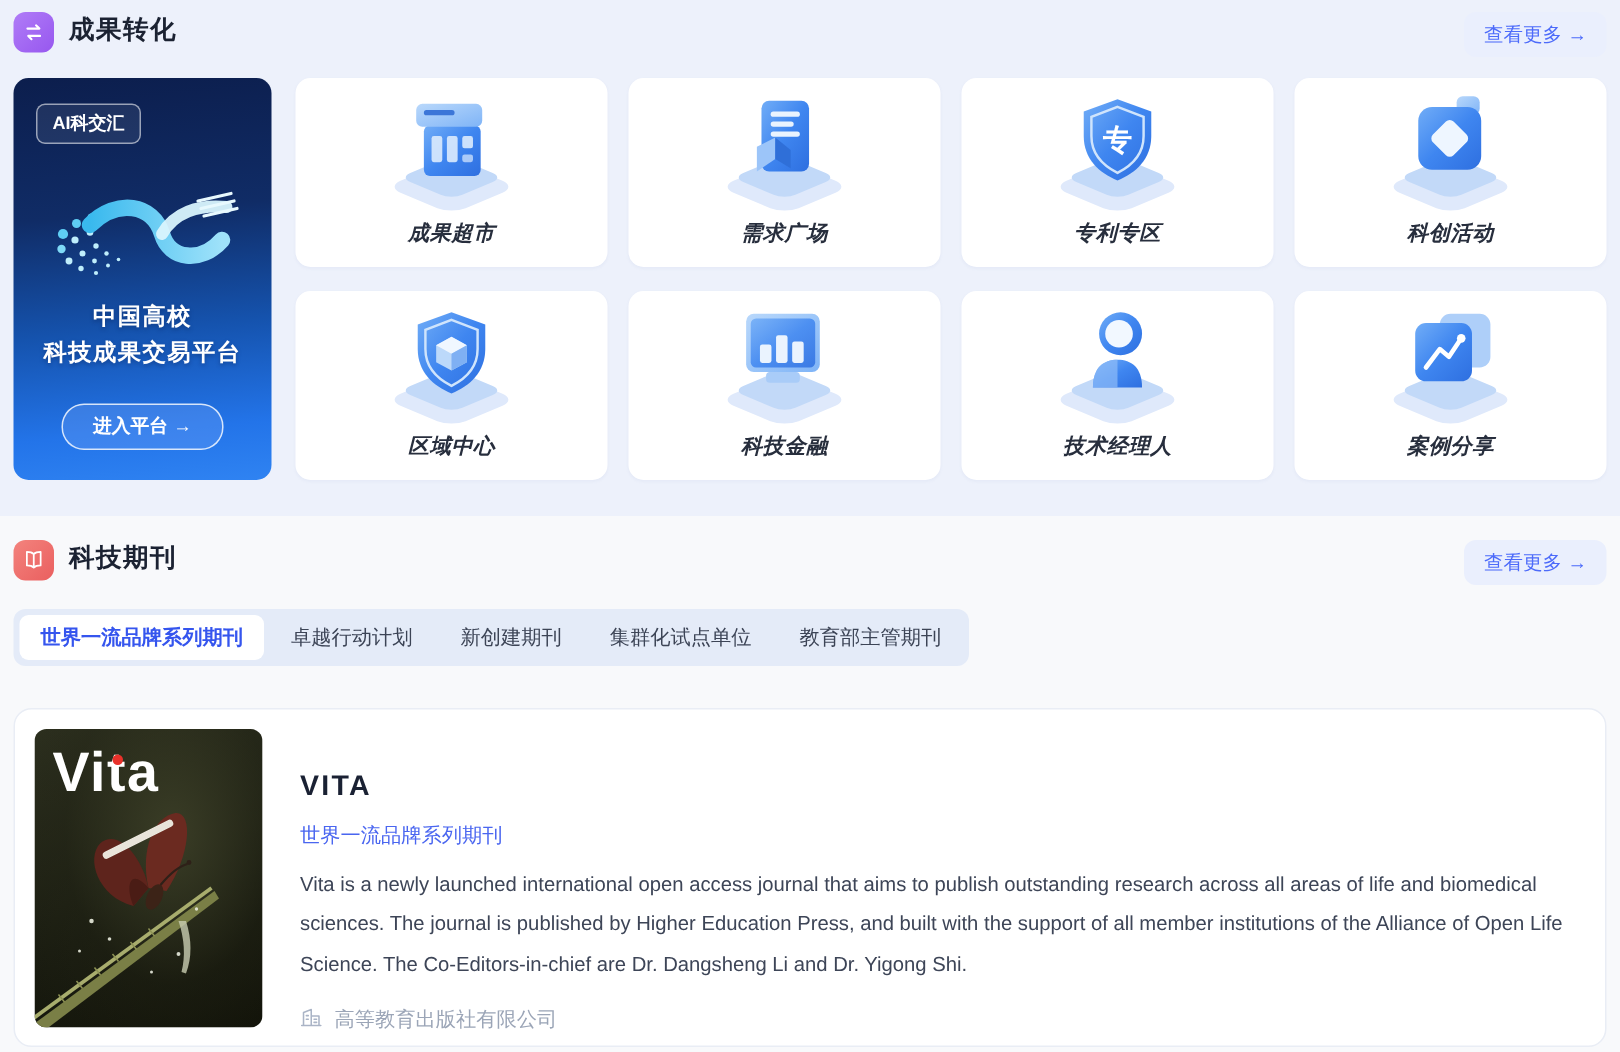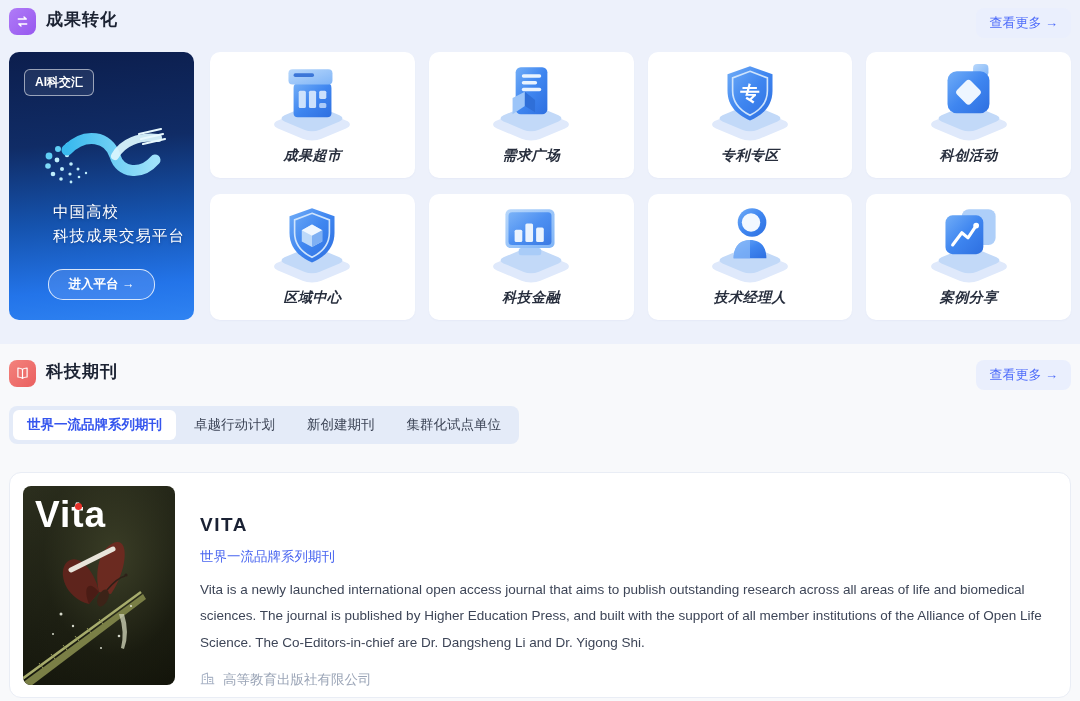--- a/index.html
+++ b/index.html
@@ -33,40 +33,39 @@
     border-radius: 8px;
     border: none;
     cursor: pointer;
     font-family: inherit;
   }
 
   
   .top-content { display: flex; gap: 16px; margin-top: 14px; }
 
   .promo-card {
-    width: 185px; height: 268px; border-radius: 10px;
+    width: 172px; height: 268px; border-radius: 10px;
     background: linear-gradient(175deg, #0c1e4d 0%, #102c66 34%, #1553ae 62%, #2374e9 86%, #2f83f2 100%);
     position: relative; overflow: hidden; cursor: pointer;
     color: #fff; flex: 0 0 auto;
   }
   .promo-badge {
     position: absolute; top: 17px; left: 15px;
     border: 1px solid rgba(255,255,255,0.55);
     border-radius: 6px;
     background: rgba(255,255,255,0.08);
     padding: 4px 10px;
     font-size: 12px; font-weight: bold; color: #fff;
   }
   .promo-logo { position: absolute; top: 70px; left: 50%; transform: translateX(-50%); }
   .promo-title {
     position: absolute; top: 148px; left: 0; right: 0;
-    font-size: 15.5px; font-weight: normal;
+    text-align: center; font-size: 15.5px; font-weight: bold;
     line-height: 1.55; letter-spacing: 1px;
     text-shadow: 0 1px 3px rgba(10,30,80,0.4);
-    padding-left: 44px;
   }
   .promo-btn {
     position: absolute; bottom: 20px; left: 50%; transform: translateX(-50%);
     background: rgba(110,160,245,0.35);
     border: 1px solid rgba(255,255,255,0.8);
     border-radius: 15px;
     color: #fff; font-size: 12.5px; font-weight: bold;
     padding: 6px 20px; white-space: nowrap; cursor: pointer;
     font-family: inherit;
   }
@@ -346,20 +345,21 @@
     </span>
     <span class="sec-title">科技期刊</span>
     <button class="view-more">查看更多 →</button>
   </div>
 
   <div class="tabs">
     <span class="tab active">世界一流品牌系列期刊</span>
     <span class="tab">卓越行动计划</span>
     <span class="tab">新创建期刊</span>
     <span class="tab">集群化试点单位</span>
+    <span class="tab">教育部主管期刊</span>
   </div>
 
   <div class="journal-card">
     <div class="journal-cover">
       <span class="cover-art">
         <svg width="152" height="199" viewBox="0 0 152 199">
           <path d="M-5 200 L120 108 L123 113 L0 206 Z" fill="#7a7f46"></path>
           <path d="M-5 196 L118 106" stroke="#a8ad6d" stroke-width="2.5" fill="none"></path>
           <g stroke="#8e9355" stroke-width="1">
             <path d="M20 182 l-4 -5"></path>

